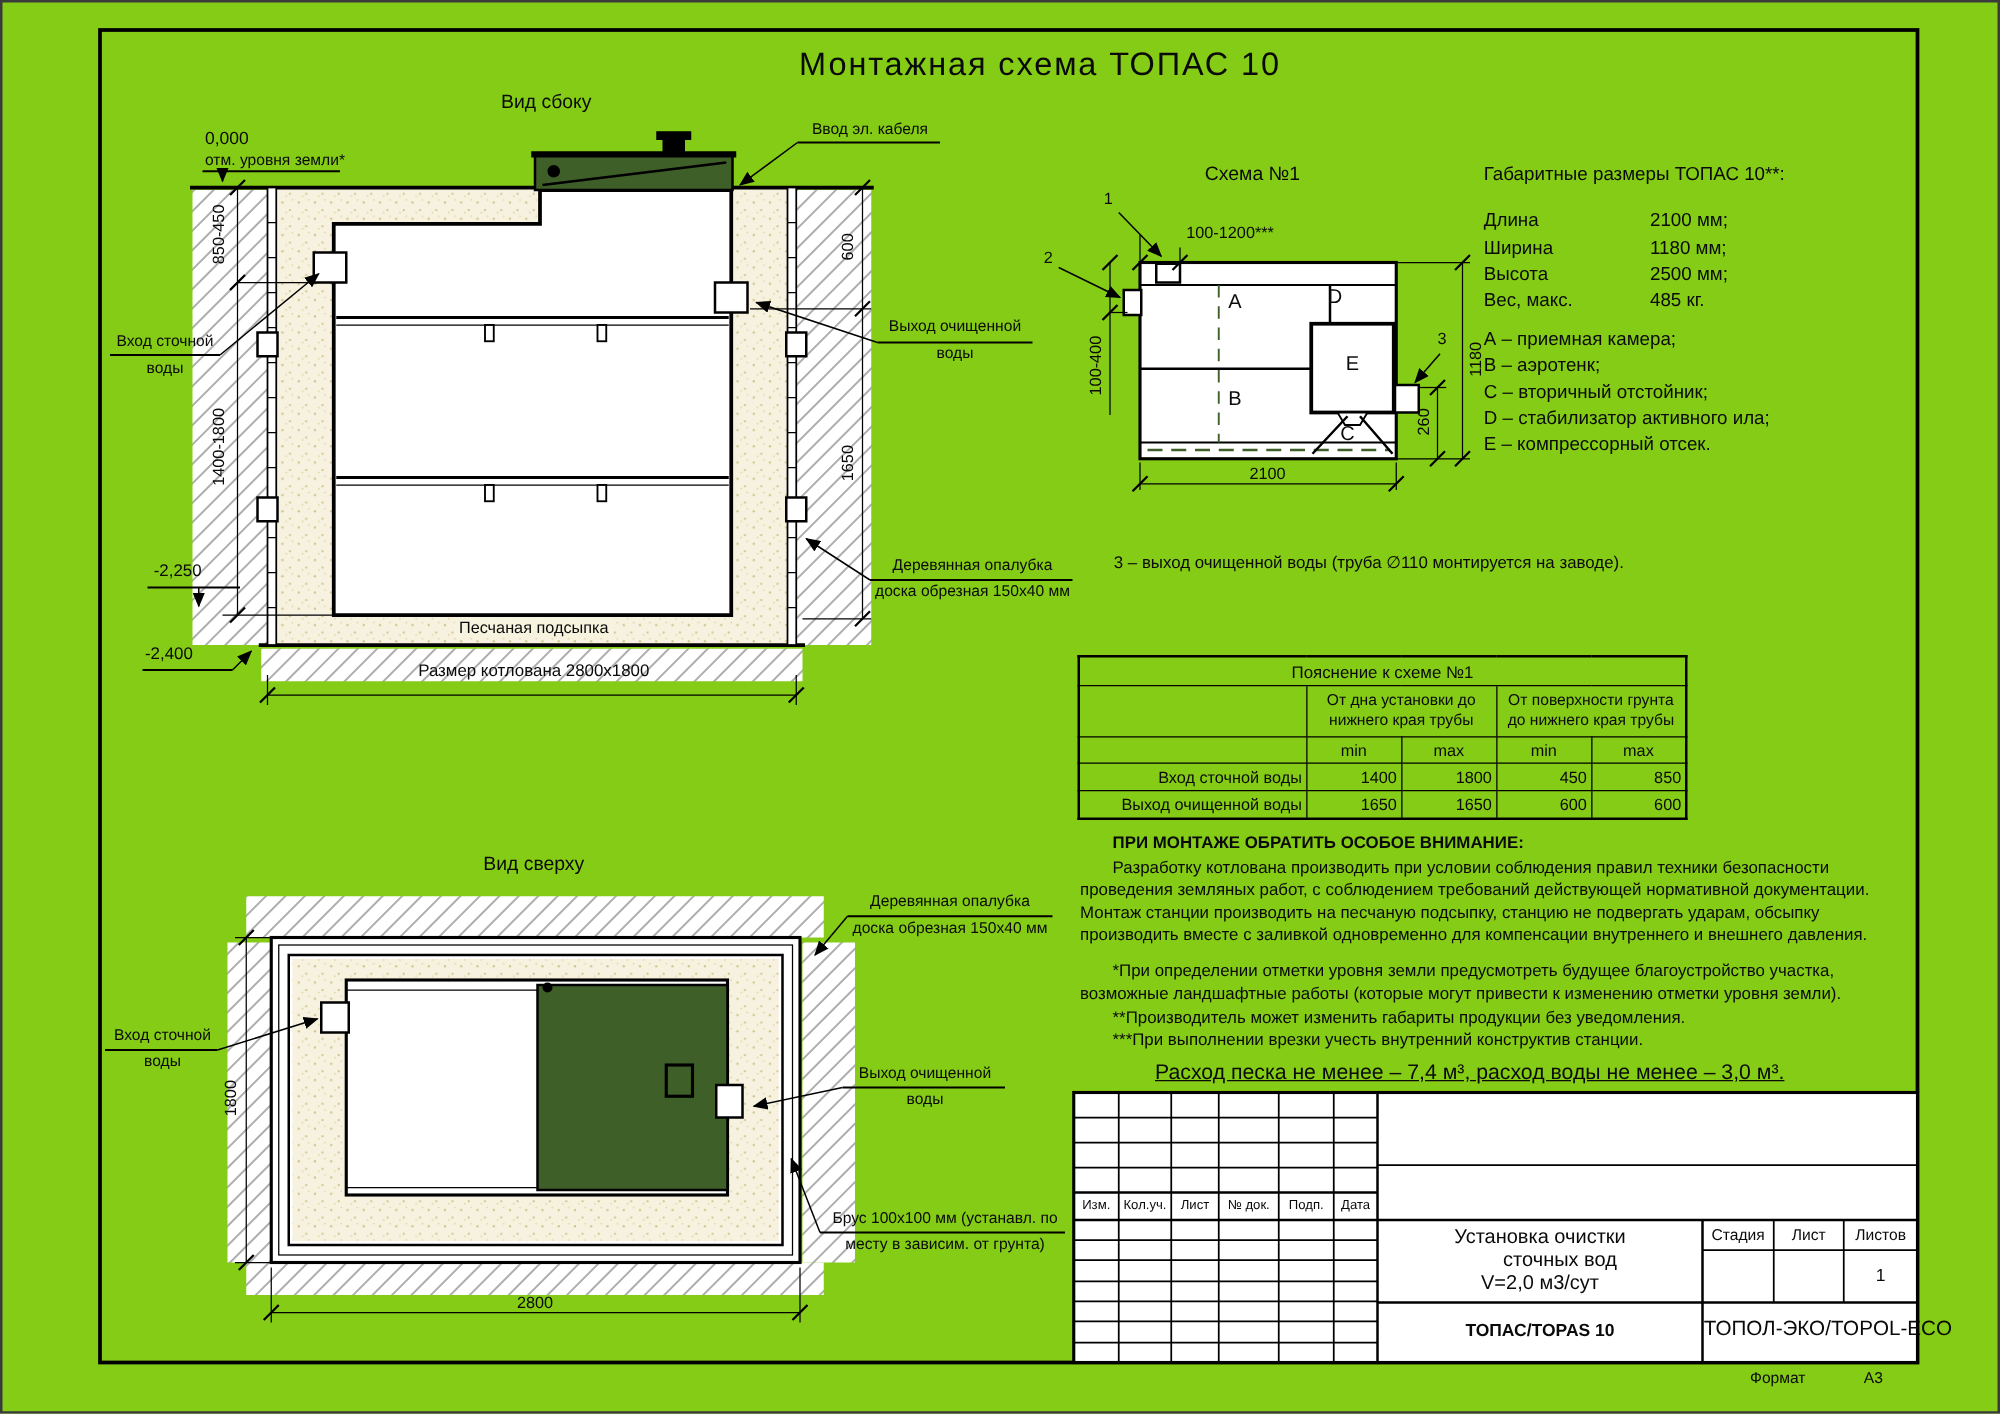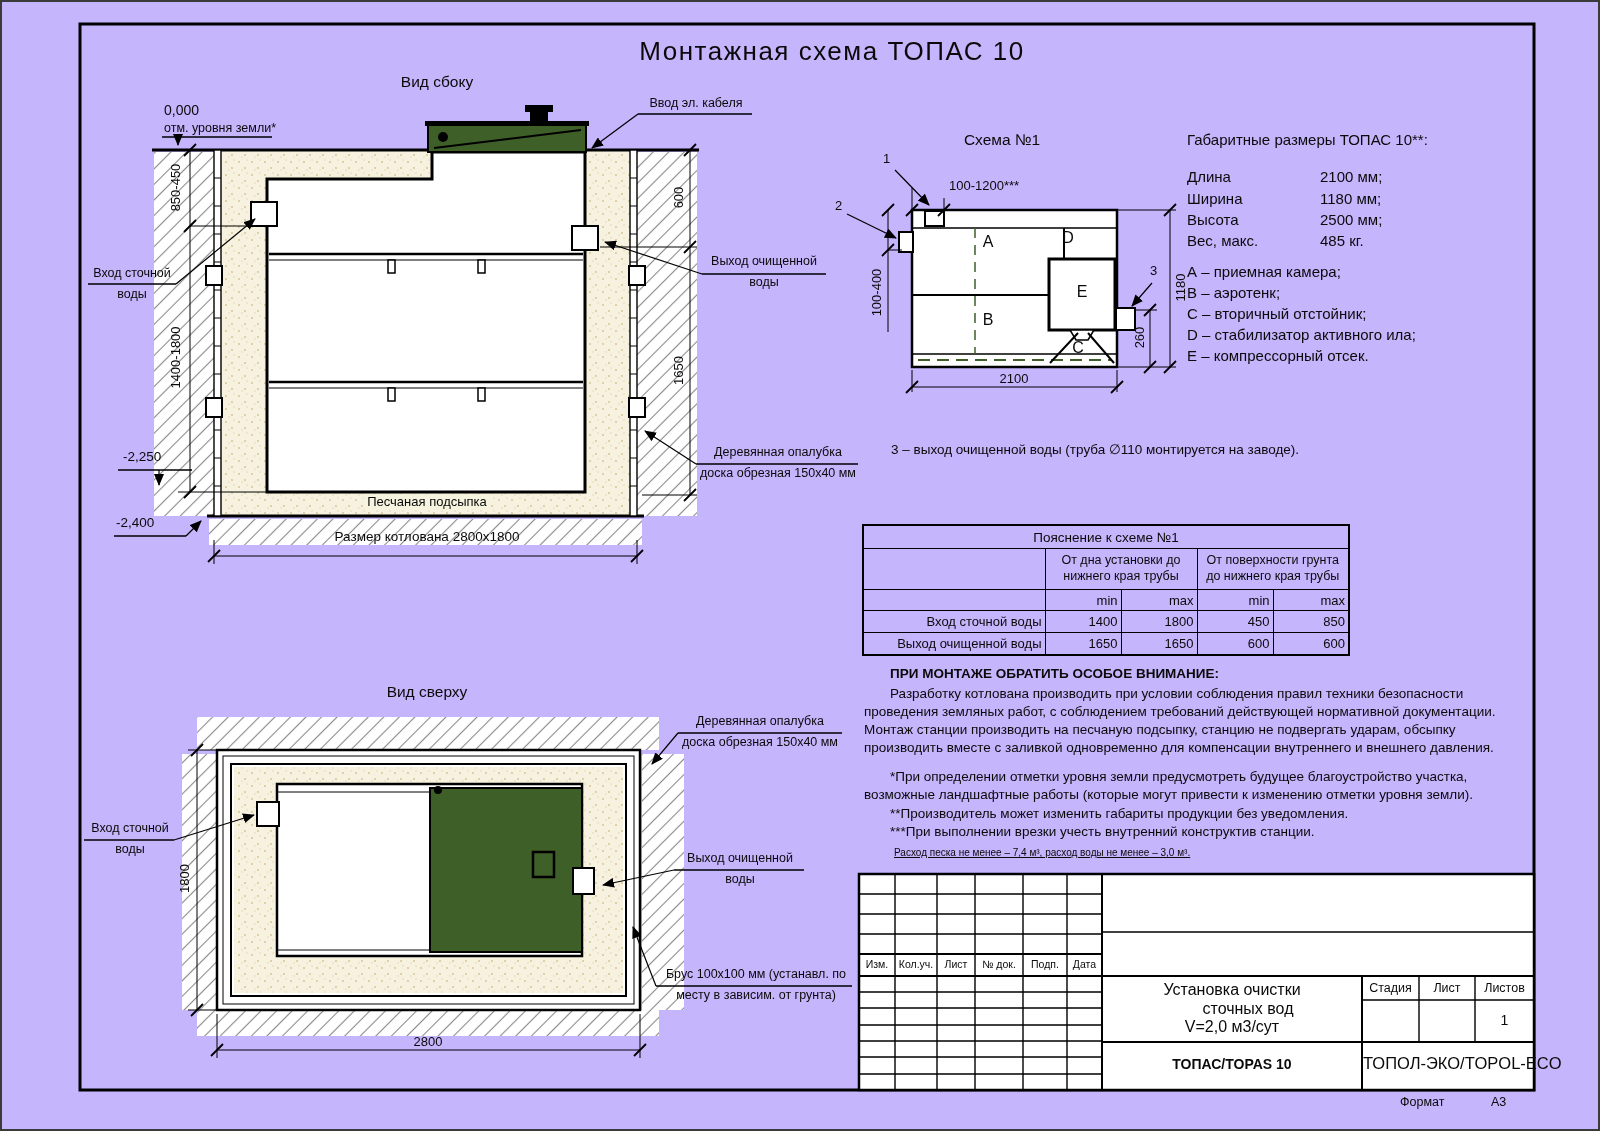--- a/index.html
+++ b/index.html
@@ -1,36 +1,36 @@
 <!DOCTYPE html>
 <html><head>
 <meta charset="utf-8">
 <style>
   html,body{margin:0;padding:0;background:#e8e8e8;}
-  .page{position:relative;width:1600px;height:1131px;background:#c4b5fd;border:2px solid #3a3a3a;
+  .page{position:relative;width:1600px;height:1131px;background:#84cc16;border:2px solid #3a3a3a;
         box-sizing:border-box;overflow:hidden;color:#0a0a0a;
         font-family:"Liberation Sans","DejaVu Sans",sans-serif;}
   .lab{position:absolute;font-size:13px;line-height:1.25;white-space:nowrap;color:#0a0a0a;}
   .c{text-align:center;}
   .vdim{position:absolute;width:80px;text-align:center;transform:rotate(-90deg);
         font-size:13px;white-space:nowrap;color:#0a0a0a;}
   .para{position:absolute;font-size:13.5px;line-height:18px;white-space:normal;
         text-indent:27px;color:#0a0a0a;}
   .title-main{position:absolute;left:630px;top:34px;width:400px;text-align:center;
         font-size:26px;letter-spacing:1.5px;}
   .view-title{font-size:15.5px;}
   .spec{font-size:15px;}
   .sandbg{background:rgba(246,242,223,.88);padding:0 3px;}
   .und{text-decoration:underline;}
   table.expl{position:absolute;left:860px;top:522px;border-collapse:collapse;table-layout:fixed;
         font-size:13px;color:#0a0a0a;}
   .expl td{border:1.6px solid #000;padding:0 3px;text-align:center;vertical-align:middle;}
   .expl .ttl{height:22px;font-size:13.5px;}
   .expl .grp{height:40px;font-size:12.5px;line-height:1.25;}
-  .expl .sub{height:20px;text-align:right;}
+  .expl .sub{height:20px;}
   .expl .row{height:21px;text-align:right;}
   .expl{border:2.5px solid #000;}
 </style>
 </head>
 <body>
 
 <div class="page">
 
 <svg width="1600" height="1131" viewBox="0 0 1600 1131" style="position:absolute;left:0;top:0">
   <defs>
@@ -305,21 +305,21 @@
     <td class="row">600</td>
   </tr>
 </tbody>
     </table>
 
 <div class="lab" style="left:888px;top:664px;font-size:13.5px;font-weight:600">ПРИ МОНТАЖЕ ОБРАТИТЬ ОСОБОЕ ВНИМАНИЕ:</div>
 <div class="para" style="left:862px;top:683px;width:674px;text-indent:26px">Разработку котлована производить при условии соблюдения правил техники безопасности проведения земляных работ, с соблюдением требований действующей нормативной документации. Монтаж станции производить на песчаную подсыпку, станцию не подвергать ударам, обсыпку производить вместе с заливкой одновременно для компенсации внутреннего и внешнего давления.</div>
 <div class="para" style="left:862px;top:766px;width:674px;text-indent:26px">*При определении отметки уровня земли предусмотреть будущее благоустройство участка, возможные ландшафтные работы (которые могут привести к изменению отметки уровня земли).</div>
 <div class="para" style="left:862px;top:803px;width:674px;text-indent:26px">**Производитель может изменить габариты продукции без уведомления.</div>
 <div class="para" style="left:862px;top:821px;width:674px;text-indent:26px">***При выполнении врезки учесть внутренний конструктив станции.</div>
-<div class="lab und" style="left:892px;top:845px;font-size:10px">Расход песка не менее – 7,4 м³, расход воды не менее – 3,0 м³.</div>
+<div class="lab und" style="left:922px;top:845px;font-size:17px">Расход песка не менее – 7,4 м³, расход воды не менее – 3,0 м³.</div>
 
 <div class="lab c" style="left:857px;top:956px;width:36px;font-size:10.5px">Изм.</div>
 <div class="lab c" style="left:893px;top:956px;width:42px;font-size:10.5px">Кол.уч.</div>
 <div class="lab c" style="left:935px;top:956px;width:38px;font-size:10.5px">Лист</div>
 <div class="lab c" style="left:973px;top:956px;width:48px;font-size:10.5px">№ док.</div>
 <div class="lab c" style="left:1021px;top:956px;width:44px;font-size:10.5px">Подп.</div>
 <div class="lab c" style="left:1065px;top:956px;width:35px;font-size:10.5px">Дата</div>
 <div class="lab c" style="left:1102px;top:978px;width:256px;font-size:16px">Установка очистки</div>
 <div class="lab c" style="left:1106px;top:997px;width:280px;font-size:16px">сточных вод</div>
 <div class="lab c" style="left:1102px;top:1015px;width:256px;font-size:16px">V=2,0 м3/сут</div>

